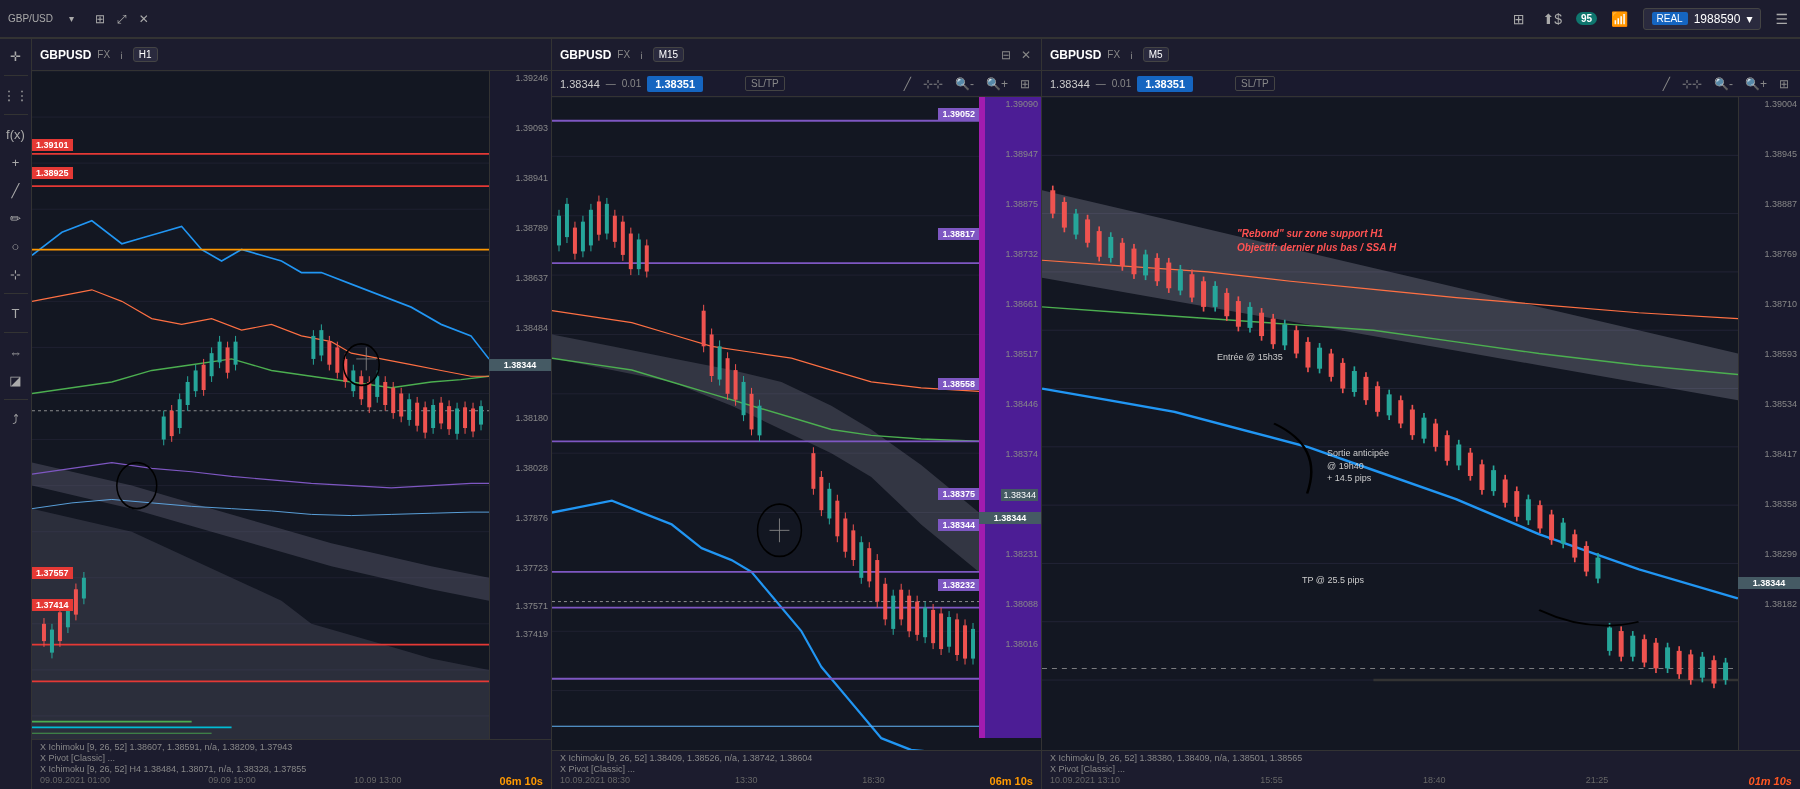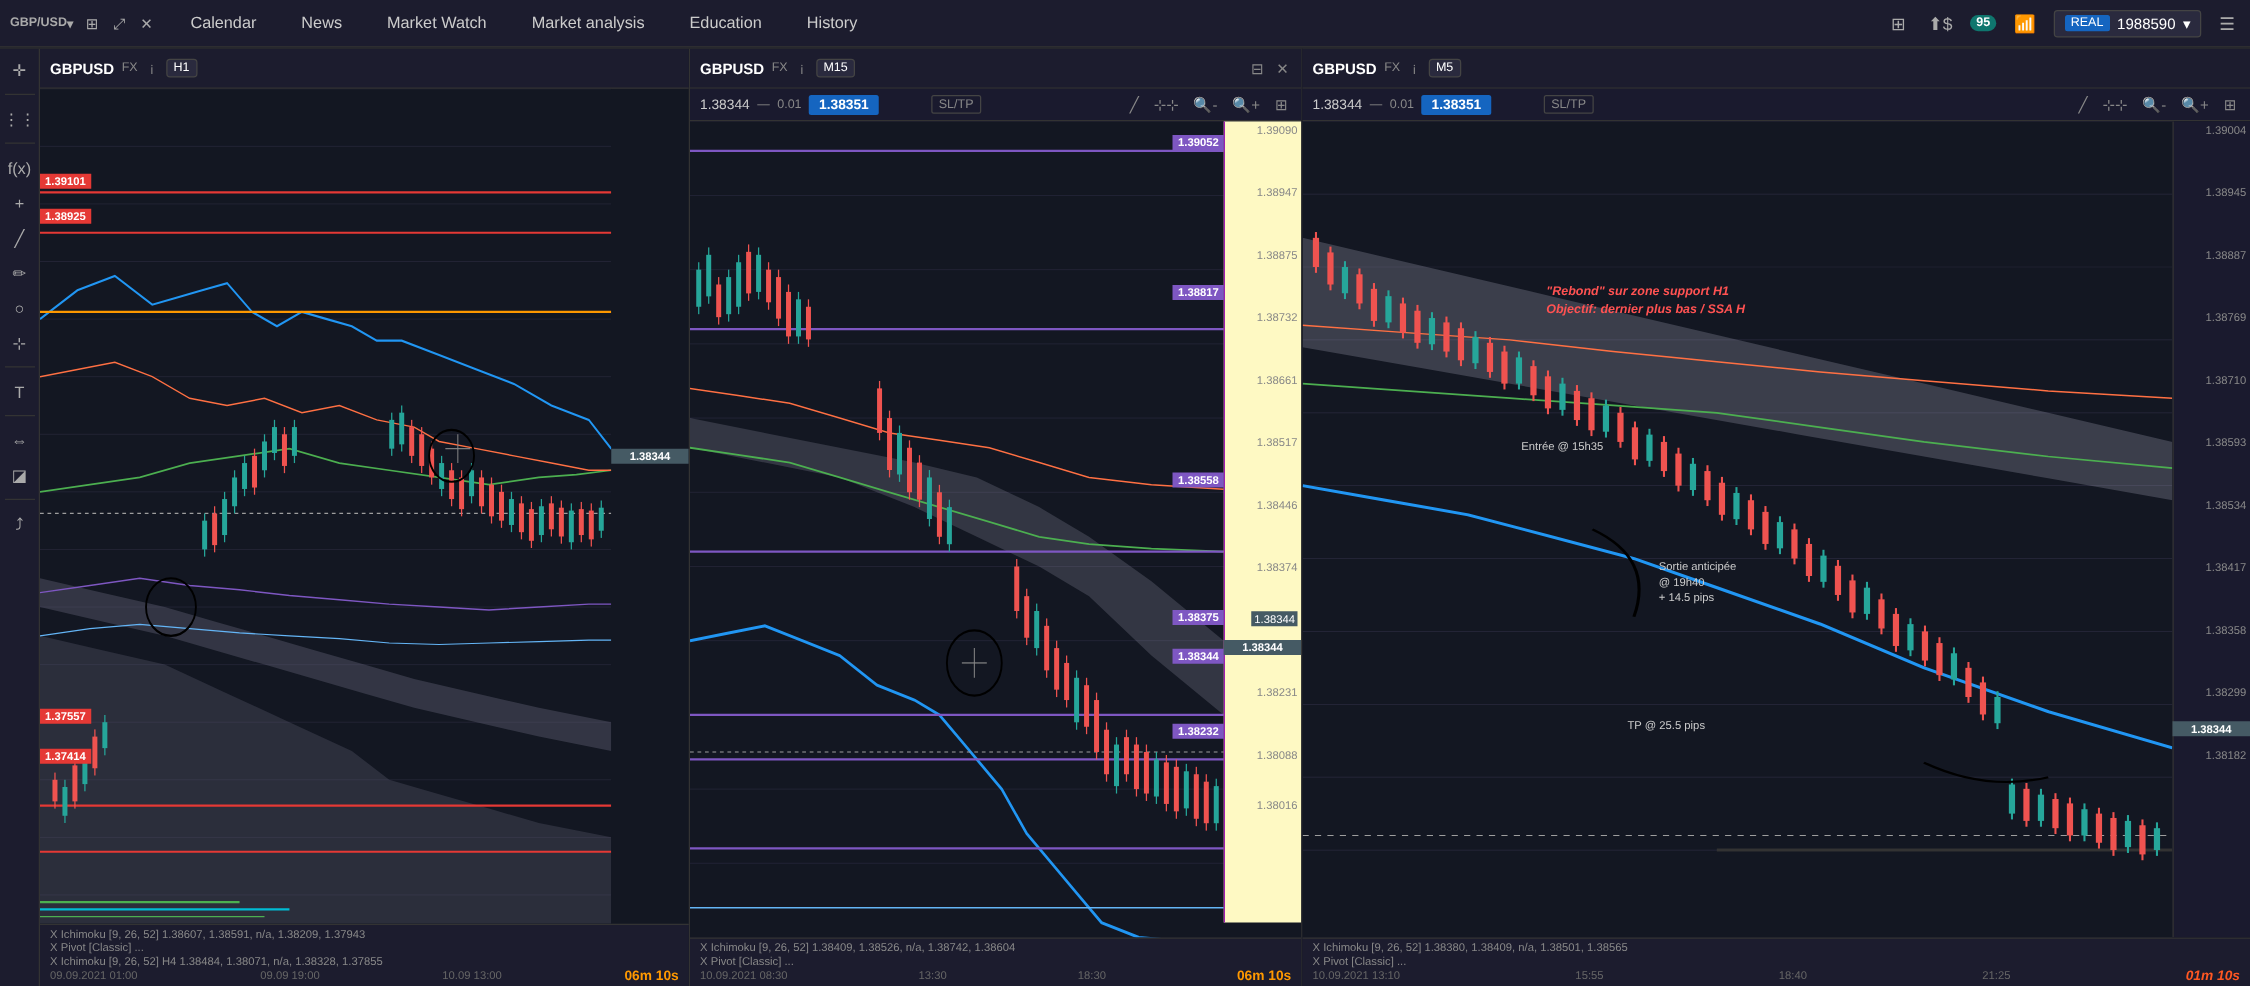--- a/index.html
+++ b/index.html
@@ -18,25 +18,25 @@
       display: flex;
       align-items: center;
       background: #1c1c2e;
       height: 38px;
       border-bottom: 1px solid #333;
       padding: 0 8px;
     }
     .pair-selector {
       display: flex;
       align-items: center;
-      gap: 0;
+      gap: 16px;
       color: #fff;
       font-size: 13px;
-      font-weight: bold;
-      margin-right: 6px;
+      font-weight: normal;
+      margin-right: 17px;
       cursor: pointer;
     }
     .pair-selector span { color: #aaa; font-size: 10px; }
     .nav-icons { display: flex; gap: 4px; margin-right: 8px; }
     .nav-icon-btn {
       background: none;
       border: none;
       color: #aaa;
       cursor: pointer;
       font-size: 12px;
@@ -260,28 +260,20 @@
 <div class="top-nav">
   <div class="pair-selector">
     <span>GBP/USD</span>
     <span>▾</span>
   </div>
   <div class="nav-icons">
     <button class="nav-icon-btn">⊞</button>
     <button class="nav-icon-btn">⤢</button>
     <button class="nav-icon-btn">✕</button>
   </div>
-  <nav class="nav-menu">
-    <div class="nav-item">Calendar</div>
-    <div class="nav-item">News</div>
-    <div class="nav-item">Market Watch</div>
-    <div class="nav-item">Market analysis</div>
-    <div class="nav-item">Education</div>
-    <div class="nav-item">History</div>
-  </nav>
   <div class="top-right">
     <button class="icon-btn">⊞</button>
     <button class="icon-btn">⬆$</button>
     <span class="badge">95</span>
     <button class="icon-btn">📶</button>
     <div class="account-selector">
       <span class="real-badge">REAL</span>
       <span>1988590</span>
       <span>▾</span>
     </div>
@@ -445,20 +437,35 @@
           <rect x="448" y="291" width="4" height="16" fill="#26a69a"></rect>
           <rect x="449.5" y="286" width="1" height="26" fill="#26a69a"></rect>
 
           <line x1="325" y1="250" x2="345" y2="250" stroke="#888" stroke-width="0.8"></line>
           <line x1="335" y1="240" x2="335" y2="260" stroke="#888" stroke-width="0.8"></line>
 
           <circle cx="105" cy="360" r="20" stroke="#000" stroke-width="1.5" fill="none"></circle>
           <circle cx="330" cy="255" r="18" stroke="#000" stroke-width="1.5" fill="none"></circle>
         </svg>
 
+        <div style="position:absolute;right:0;top:0;bottom:0;width:62px;background:#1a1a2e;border-left:1px solid #333;font-size:9px;color:#888;">
+          <div style="position:absolute;top:2px;right:3px">1.39246</div>
+          <div style="position:absolute;top:52px;right:3px">1.39093</div>
+          <div style="position:absolute;top:102px;right:3px">1.38941</div>
+          <div style="position:absolute;top:152px;right:3px">1.38789</div>
+          <div style="position:absolute;top:202px;right:3px">1.38637</div>
+          <div style="position:absolute;top:252px;right:3px">1.38484</div>
+          <div style="position:absolute;top:292px;right:3px">1.38344</div>
+          <div style="position:absolute;top:342px;right:3px">1.38180</div>
+          <div style="position:absolute;top:392px;right:3px">1.38028</div>
+          <div style="position:absolute;top:442px;right:3px">1.37876</div>
+          <div style="position:absolute;top:492px;right:3px">1.37723</div>
+          <div style="position:absolute;top:530px;right:3px">1.37571</div>
+          <div style="position:absolute;top:558px;right:3px">1.37419</div>
+        </div>
 
         <div style="position:absolute;left:0;top:68px;background:#e53935;color:#fff;font-size:9px;padding:1px 4px;font-weight:bold;">1.39101</div>
         <div style="position:absolute;left:0;top:96px;background:#e53935;color:#fff;font-size:9px;padding:1px 4px;font-weight:bold;">1.38925</div>
         <div style="position:absolute;left:0;top:496px;background:#e53935;color:#fff;font-size:9px;padding:1px 4px;font-weight:bold;">1.37557</div>
         <div style="position:absolute;left:0;top:528px;background:#e53935;color:#fff;font-size:9px;padding:1px 4px;font-weight:bold;">1.37414</div>
 
         <div style="position:absolute;right:0;top:288px;background:#455a64;color:#fff;font-size:9px;padding:1px 4px;font-weight:bold;width:62px;text-align:center;z-index:5;">1.38344</div>
       </div>
 
       <div class="chart-footer">
@@ -615,21 +622,21 @@
           <rect x="413.5" y="440" width="1" height="38" fill="#ef5350"></rect>
           <rect x="420" y="448" width="4" height="25" fill="#26a69a"></rect>
           <rect x="421.5" y="443" width="1" height="35" fill="#26a69a"></rect>
 
           <line x1="218" y1="365" x2="238" y2="365" stroke="#888" stroke-width="0.8"></line>
           <line x1="228" y1="355" x2="228" y2="375" stroke="#888" stroke-width="0.8"></line>
 
           <circle cx="228" cy="365" r="22" stroke="#000" stroke-width="1.5" fill="none"></circle>
         </svg>
 
-        <div style="position:absolute;right:0;top:0;bottom:12px;width:62px;background:#fef9c3;border-left:1px solid #a21caf;font-size:9px;color:#888;">
+        <div style="position:absolute;right:0;top:0;bottom:12px;width:62px;background:#4c1d95;border-left:6px solid #a21caf;font-size:9px;color:#888;">
           <div style="position:absolute;top:2px;right:3px">1.39090</div>
           <div style="position:absolute;top:52px;right:3px">1.38947</div>
           <div style="position:absolute;top:102px;right:3px">1.38875</div>
           <div style="position:absolute;top:152px;right:3px">1.38732</div>
           <div style="position:absolute;top:202px;right:3px">1.38661</div>
           <div style="position:absolute;top:252px;right:3px">1.38517</div>
           <div style="position:absolute;top:302px;right:3px">1.38446</div>
           <div style="position:absolute;top:352px;right:3px">1.38374</div>
           <div style="position:absolute;top:392px;right:3px;background:#455a64;color:#fff;padding:1px 2px;">1.38344</div>
           <div style="position:absolute;top:452px;right:3px">1.38231</div>

